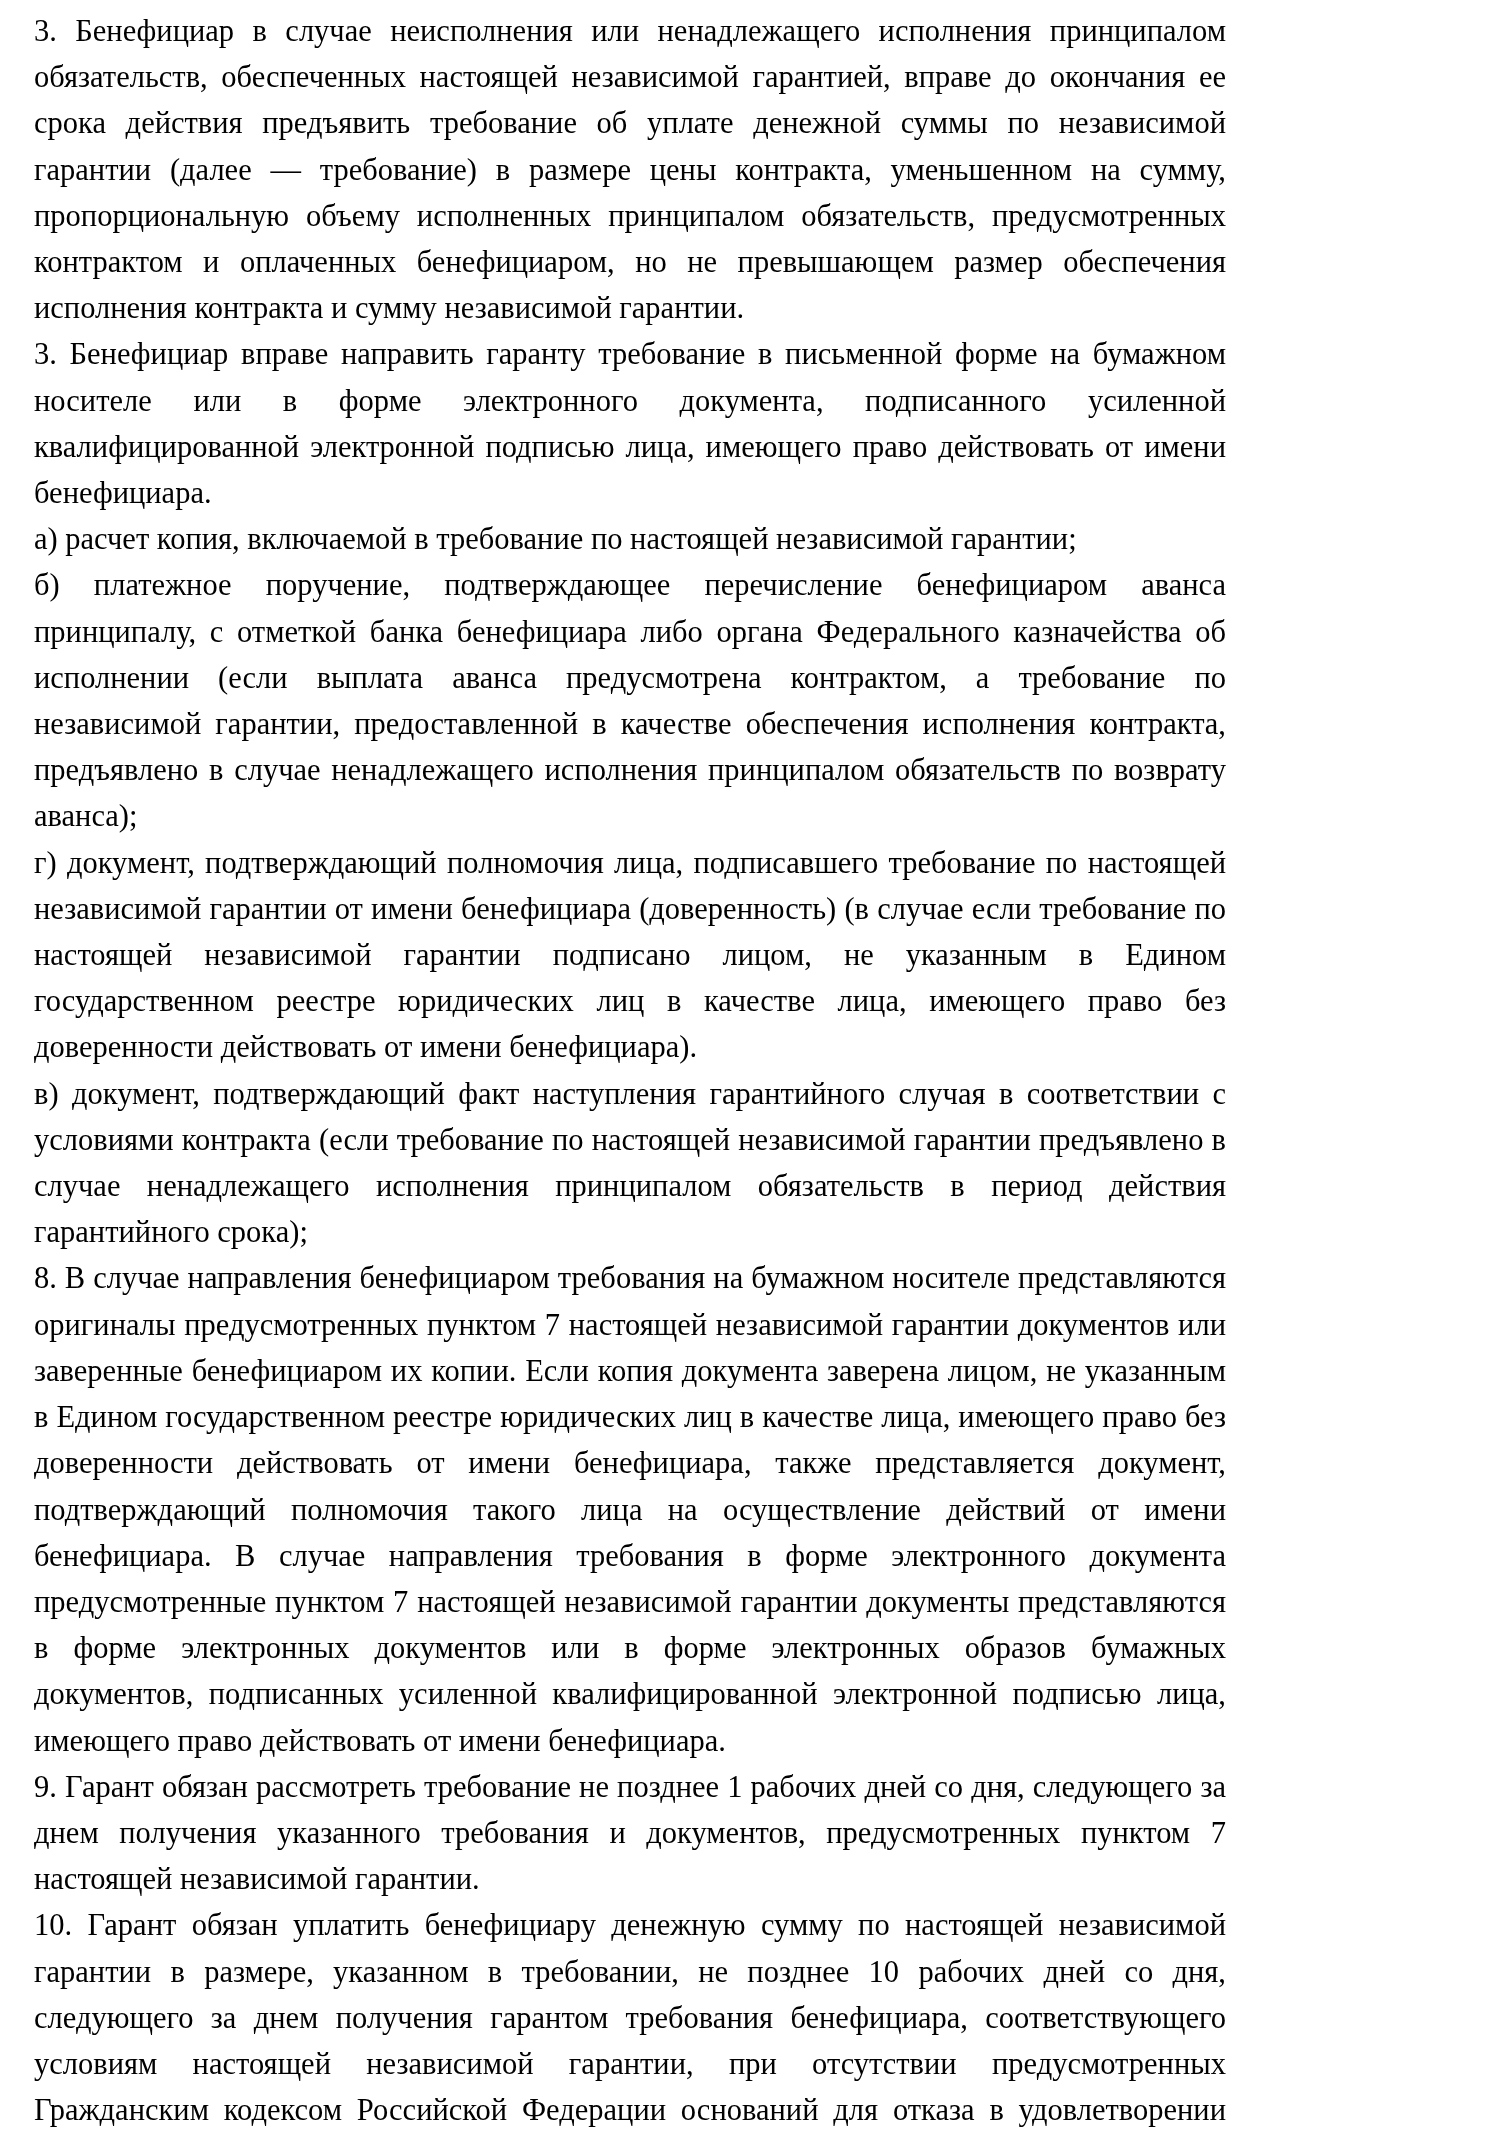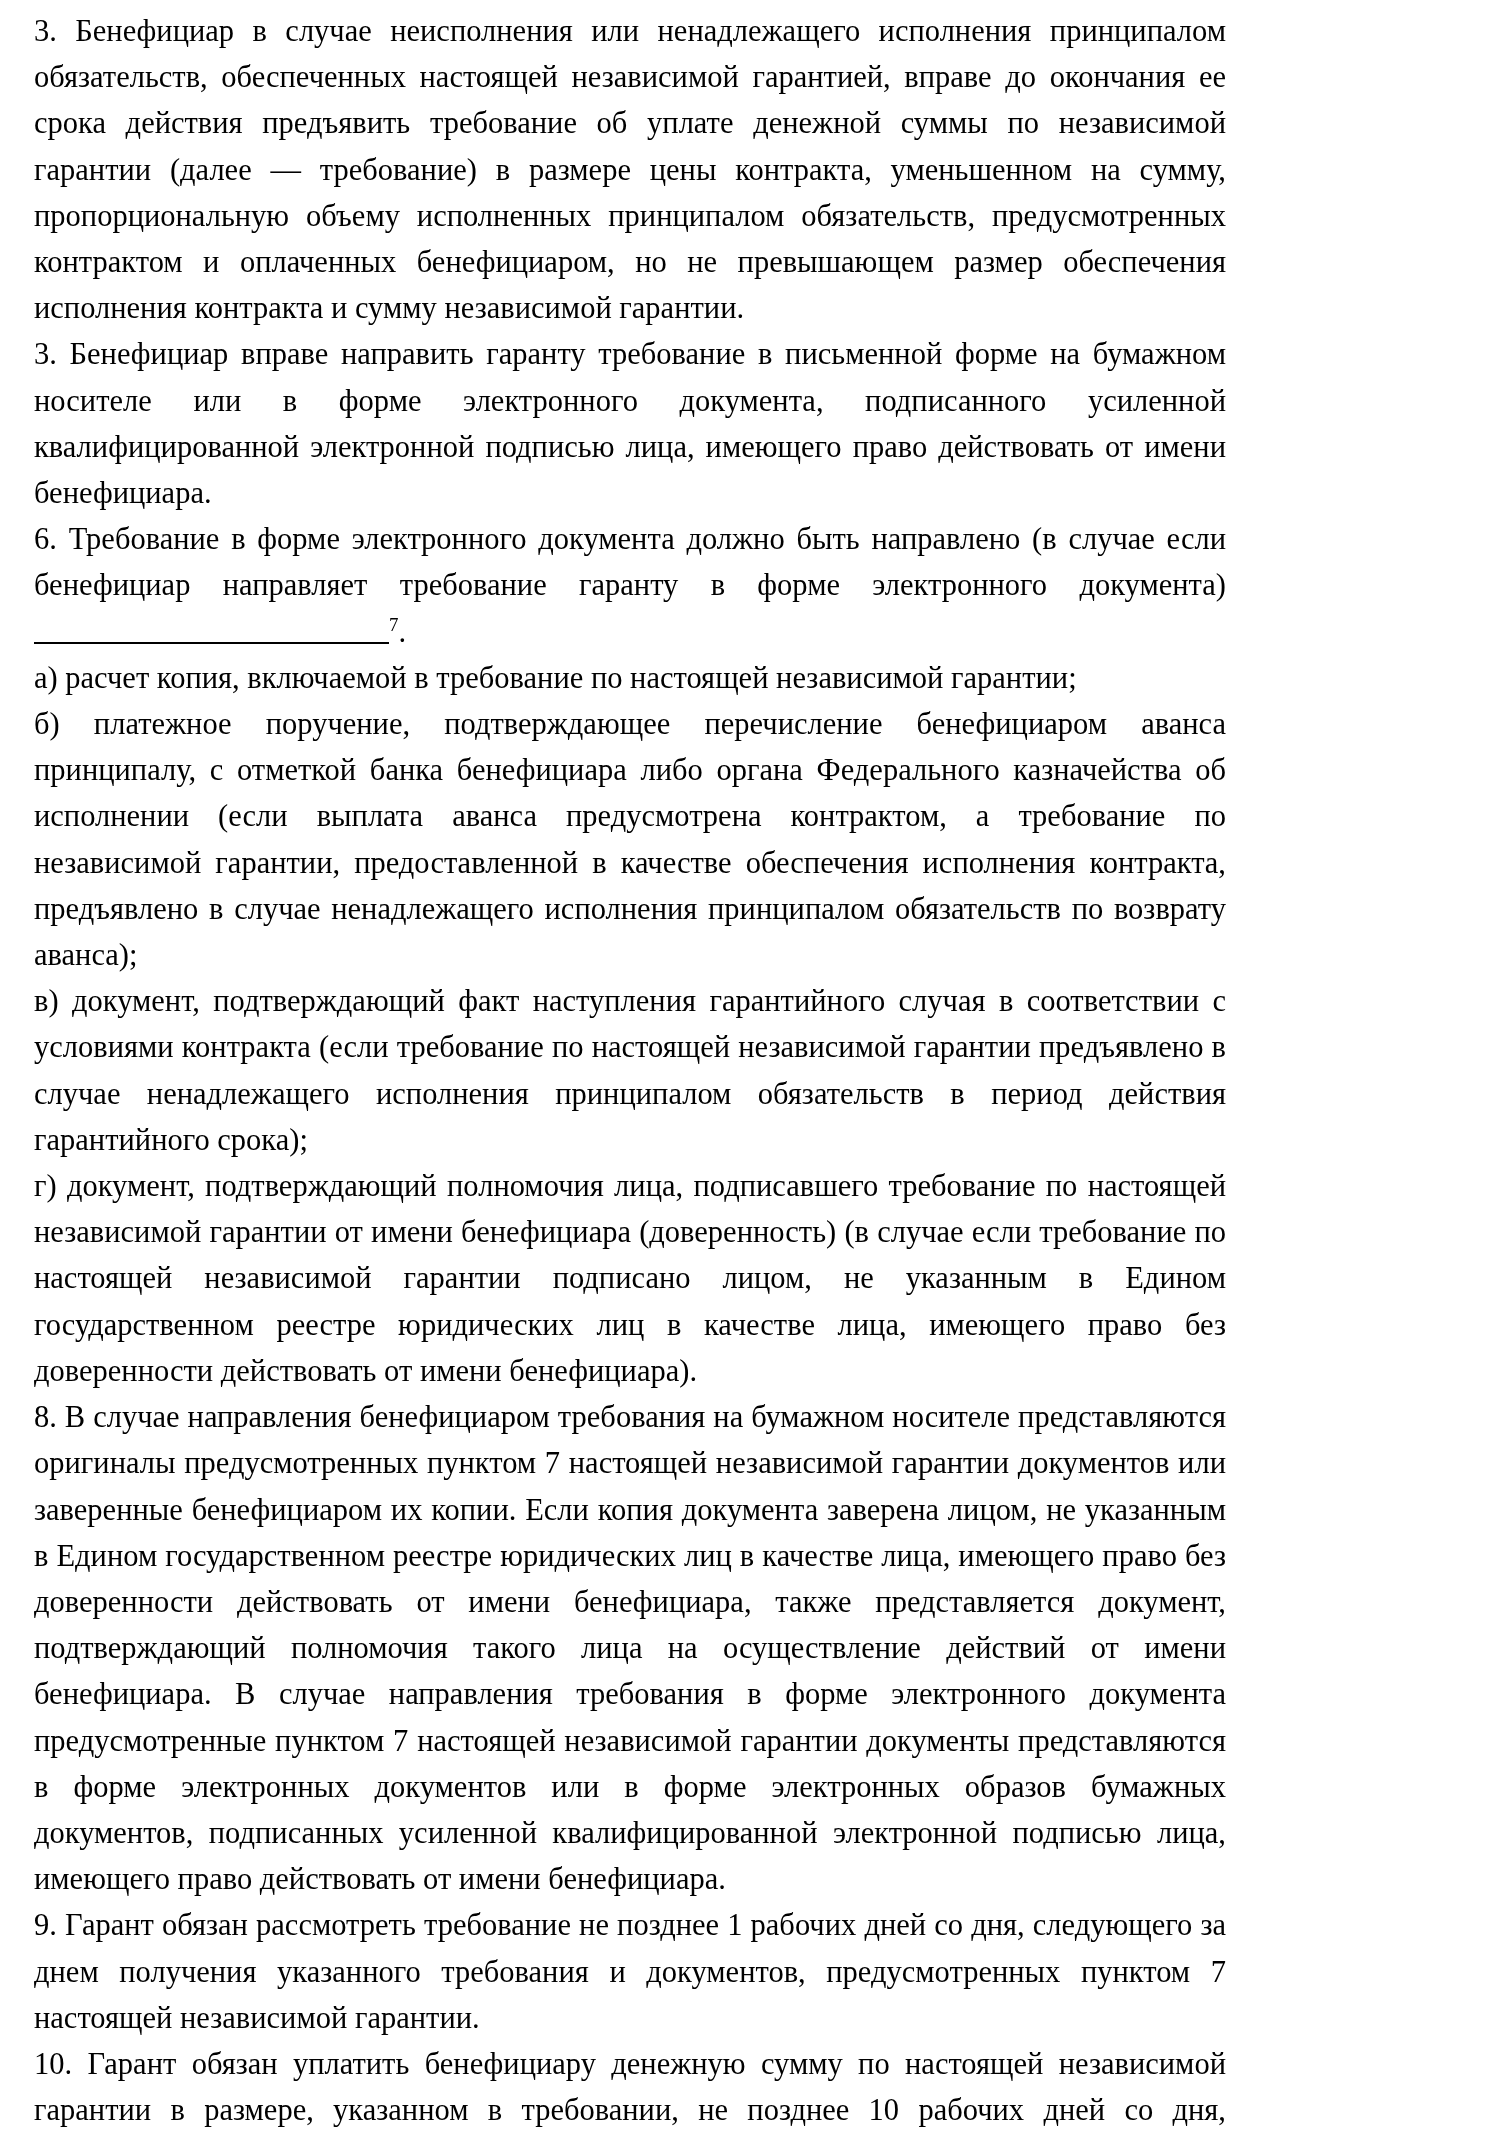--- a/index.html
+++ b/index.html
@@ -58,30 +58,29 @@
 <body>
 
 <div class="page">
   <div class="doc-body">
 
     <p class="para">3. Бенефициар в случае неисполнения или ненадлежащего исполнения принципалом обязательств, обеспеченных настоящей независимой гарантией, вправе до окончания ее срока действия предъявить требование об уплате денежной суммы по независимой гарантии (далее — требование) в размере цены контракта, уменьшенном на сумму, пропорциональную объему исполненных принципалом обязательств, предусмотренных контрактом и оплаченных бенефициаром, но не превышающем размер обеспечения исполнения контракта и сумму независимой гарантии.</p>
 
     <p class="para">3. Бенефициар вправе направить гаранту требование в письменной форме на бумажном носителе или в форме электронного документа, подписанного усиленной квалифицированной электронной подписью лица, имеющего право действовать от имени бенефициара.</p>
 
 
-    <p class="para fill-para"><span>6. Требование в форме электронного документа должно быть направлено (в случае если бенефициар направляет требование гаранту в форме электронного документа)</span><span class="blank-rule rule-short"></span><sup class="fnote">7</sup><span>.</span></p>
 
 
     <p class="para">а) расчет копия, включаемой в требование по настоящей независимой гарантии;</p>
 
     <p class="para">б) платежное поручение, подтверждающее перечисление бенефициаром аванса принципалу, с отметкой банка бенефициара либо органа Федерального казначейства об исполнении (если выплата аванса предусмотрена контрактом, а требование по независимой гарантии, предоставленной в качестве обеспечения исполнения контракта, предъявлено в случае ненадлежащего исполнения принципалом обязательств по возврату аванса);</p>
 
+    <p class="para">г) документ, подтверждающий полномочия лица, подписавшего требование по настоящей независимой гарантии от имени бенефициара (доверенность) (в случае если требование по настоящей независимой гарантии подписано лицом, не указанным в Едином государственном реестре юридических лиц в качестве лица, имеющего право без доверенности действовать от имени бенефициара).</p>
+
     <p class="para">в) документ, подтверждающий факт наступления гарантийного случая в соответствии с условиями контракта (если требование по настоящей независимой гарантии предъявлено в случае ненадлежащего исполнения принципалом обязательств в период действия гарантийного срока);</p>
-
-    <p class="para">г) документ, подтверждающий полномочия лица, подписавшего требование по настоящей независимой гарантии от имени бенефициара (доверенность) (в случае если требование по настоящей независимой гарантии подписано лицом, не указанным в Едином государственном реестре юридических лиц в качестве лица, имеющего право без доверенности действовать от имени бенефициара).</p>
 
     <p class="para">8. В случае направления бенефициаром требования на бумажном носителе представляются оригиналы предусмотренных пунктом 7 настоящей независимой гарантии документов или заверенные бенефициаром их копии. Если копия документа заверена лицом, не указанным в Едином государственном реестре юридических лиц в качестве лица, имеющего право без доверенности действовать от имени бенефициара, также представляется документ, подтверждающий полномочия такого лица на осуществление действий от имени бенефициара. В случае направления требования в форме электронного документа предусмотренные пунктом 7 настоящей независимой гарантии документы представляются в форме электронных документов или в форме электронных образов бумажных документов, подписанных усиленной квалифицированной электронной подписью лица, имеющего право действовать от имени бенефициара.</p>
 
     <p class="para">9. Гарант обязан рассмотреть требование не позднее 1 рабочих дней со дня, следующего за днем получения указанного требования и документов, предусмотренных пунктом 7 настоящей независимой гарантии.</p>
 
     <p class="para">10. Гарант обязан уплатить бенефициару денежную сумму по настоящей независимой гарантии в размере, указанном в требовании, не позднее 10 рабочих дней со дня, следующего за днем получения гарантом требования бенефициара, соответствующего условиям настоящей независимой гарантии, при отсутствии предусмотренных Гражданским кодексом Российской Федерации оснований для отказа в удовлетворении этого требования.</p>
 
     <p class="para">11. Обязательство гаранта перед бенефициаром считается исполненным надлежащим образом со дня поступления денежных сумм по настоящей независимой гарантии на счет, на котором в соответствии с законодательством Российской Федерации учитываются операции со средствами, поступающими бенефициару, указанный бенефициаром в требовании.</p>
 
   </div>

